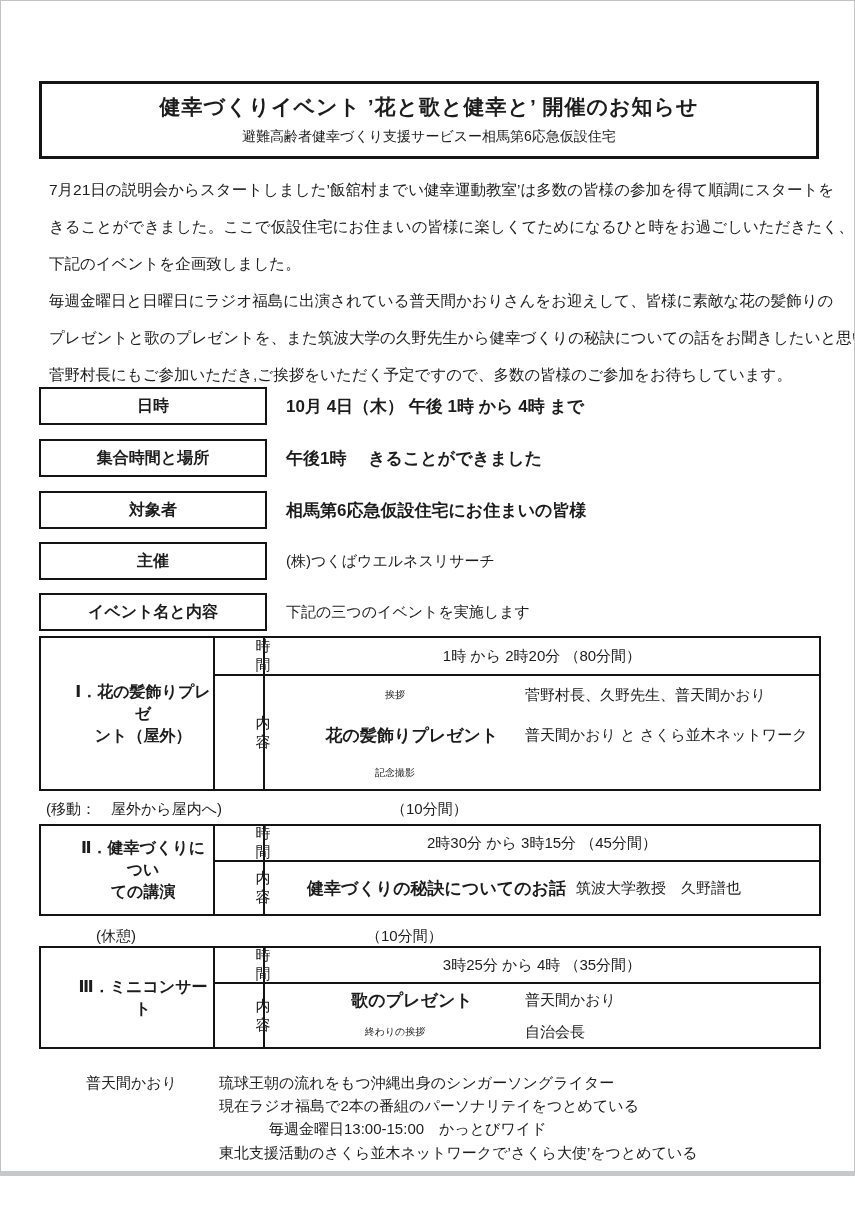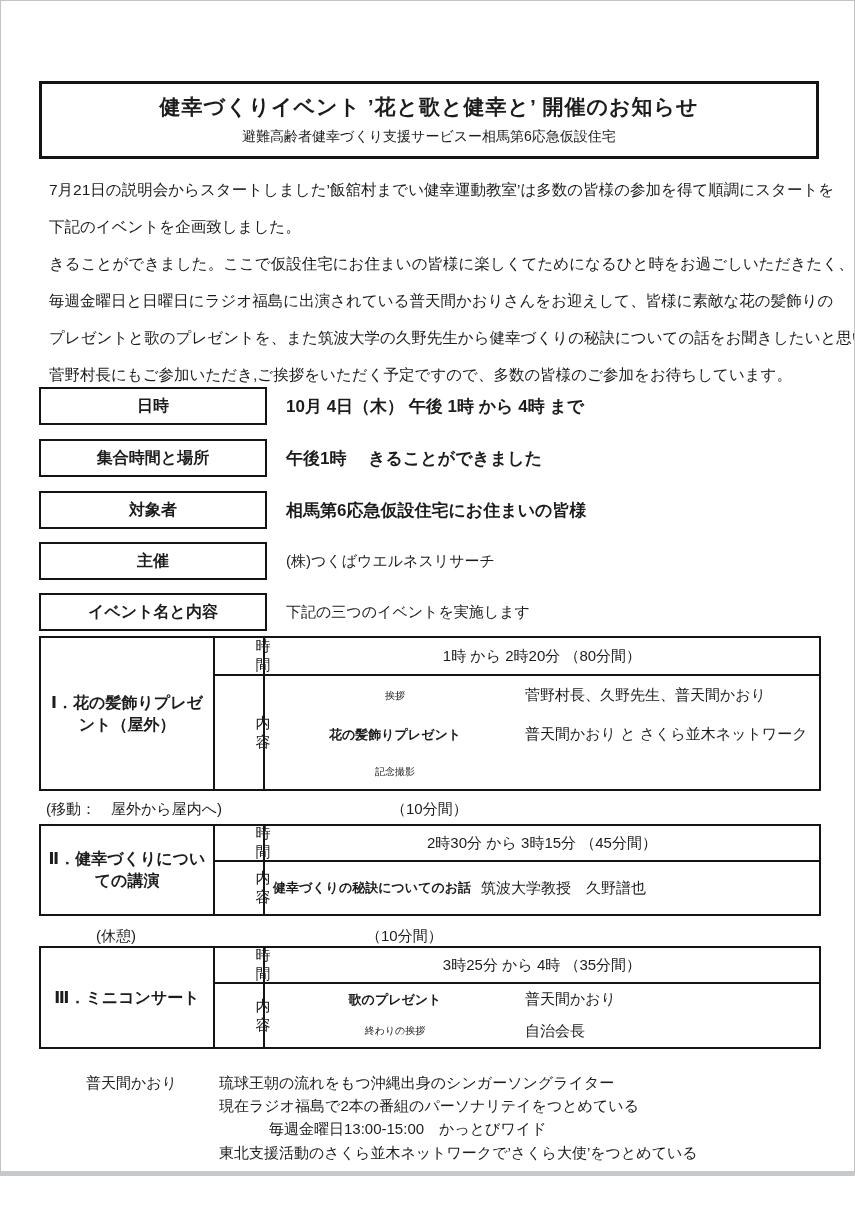--- a/index.html
+++ b/index.html
@@ -53,38 +53,38 @@
   .sched {
     position:absolute; left:38px; width:782px;
     border:2px solid #141414;
     display:grid;
     grid-template-columns:174px 50px 1fr;
   }
   .sched .name-cell {
     grid-row:1 / span 2;
     border-right:2px solid #141414;
     display:flex; flex-direction:column; align-items:center; justify-content:center;
-    font-size:16px; font-weight:bold; text-align:center; line-height:22px;
+    font-size:16px; font-weight:bold; text-align:center; line-height:22px;margin-left:32px;
   }
   .sched .key-cell {
     border-right:2px solid #141414;
     display:flex; align-items:center; justify-content:center;
     font-size:15px;
     padding-left:48px;
   }
   .sched .key-time { border-bottom:2px solid #141414; }
   .sched .time-cell {
     border-bottom:2px solid #141414;
     display:flex; align-items:center; justify-content:center;
     font-size:15px; white-space:nowrap;
   }
   .sched .content-cell { display:flex; flex-direction:column; justify-content:space-around; }
   .item-row { display:flex; align-items:center; }
   .item-name { width:260px; text-align:center; font-size:10px; white-space:nowrap; }
-  .item-name.bold { font-size:13px; font-weight:bold; }
+  .item-name.bold { font-size:17px; font-weight:bold;padding-left:34px; }
   .item-person { font-size:15px; white-space:nowrap; }
   .inline-row { padding-left:8px; }
   .inline-row .item-name { width:auto; text-align:right; margin-right:10px; }
 
   
   .note { position:absolute; left:38px; width:782px; height:26px; font-size:15px; }
   .note span { position:absolute; top:0; line-height:26px; white-space:nowrap; }
 
   
   .profile { position:absolute; left:0; top:1070px; width:855px; font-size:15px; }
@@ -98,22 +98,22 @@
 
 <div class="page">
 
   <div class="title-box">
     <div class="title-main">健幸づくりイベント ’花と歌と健幸と’ 開催のお知らせ</div>
     <div class="title-sub">避難高齢者健幸づくり支援サービスー相馬第6応急仮設住宅</div>
   </div>
 
   <div class="intro">
     <div>7月21日の説明会からスタートしました’飯舘村までい健幸運動教室’は多数の皆様の参加を得て順調にスタートを</div>
+    <div>きることができました。ここで仮設住宅にお住まいの皆様に楽しくてためになるひと時をお過ごしいただきたく、</div>
     <div>下記のイベントを企画致しました。</div>
-    <div>きることができました。ここで仮設住宅にお住まいの皆様に楽しくてためになるひと時をお過ごしいただきたく、</div>
     <div>毎週金曜日と日曜日にラジオ福島に出演されている普天間かおりさんをお迎えして、皆様に素敵な花の髪飾りの</div>
     <div>プレゼントと歌のプレゼントを、また筑波大学の久野先生から健幸づくりの秘訣についての話をお聞きしたいと思いま</div>
     <div>菅野村長にもご参加いただき,ご挨拶をいただく予定ですので、多数の皆様のご参加をお待ちしています。</div>
   </div>
 
   <div class="info-row" style="top:386px">
     <div class="info-label">日時</div>
     <div class="info-value strong">10月 4日（木）  午後  1時  から  4時 まで</div>
   </div>
   <div class="info-row" style="top:438px">

